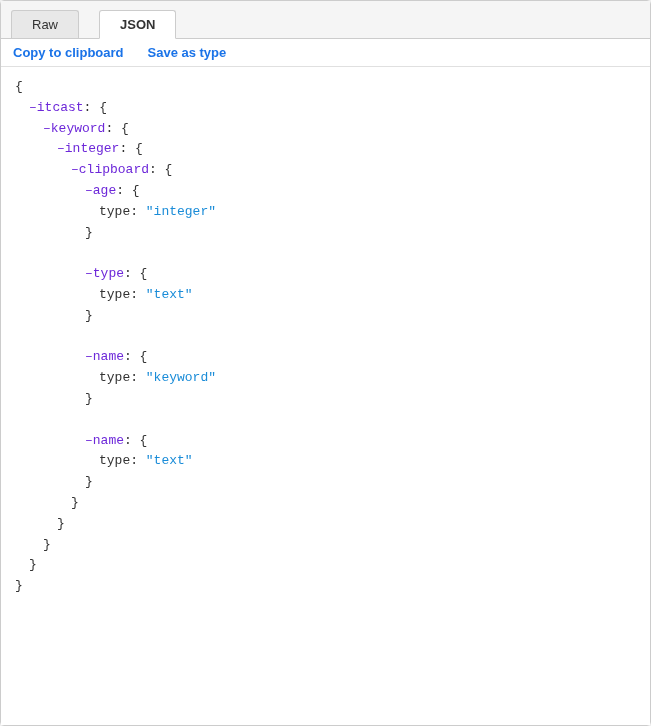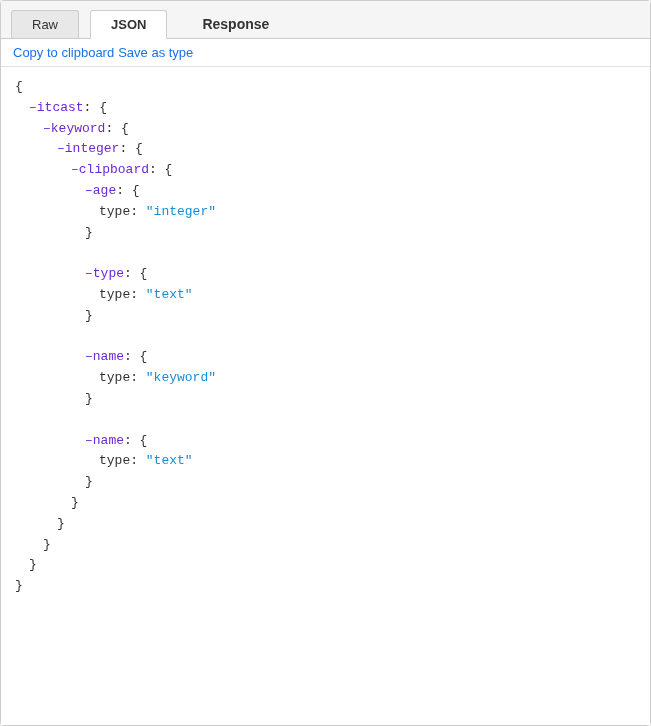--- a/index.html
+++ b/index.html
@@ -27,21 +27,21 @@
       flex-direction: column;
     }
 
     .tabs-bar {
       display: flex;
       flex-direction: row;
       align-items: center;
       padding: 8px 10px 0 10px;
       background: #f5f5f5;
       border-bottom: 1px solid #cccccc;
-      gap: 9px;
+      gap: 18px;
     }
 
     .tab {
       padding: 6px 20px;
       border: 1px solid #cccccc;
       background: #e8e8e8;
       cursor: pointer;
       font-size: 13px;
       color: #333;
       border-radius: 3px 3px 0 0;
@@ -68,21 +68,22 @@
       cursor: default;
       margin-left: 4px;
     }
 
     .action-bar {
       display: flex;
       flex-direction: row;
       padding: 6px 12px;
       background: #ffffff;
       border-bottom: 1px solid #e0e0e0;
-      gap: 4px;
+      gap: 24px;
+      font-weight: bold;
     }
 
     .action-link {
       color: #1a73e8;
       font-size: 13px;
       cursor: pointer;
       text-decoration: none;
     }
 
     .content-area {
@@ -120,21 +121,20 @@
     .indent6  { padding-left: 84px; }
   </style>
 </head>
 <body>
 
 <div class="panel">
 
   <div class="tabs-bar">
     <div class="tab">Raw</div>
     <div class="tab active">JSON</div>
-    <div class="tab-response">Response</div>
   </div>
 
   <div class="action-bar">
     <a class="action-link">Copy to clipboard</a>
     <a class="action-link">Save as type</a>
   </div>
 
   <div class="content-area">
     <span class="json-line brace">{</span>
     <span class="json-line indent1"><span class="key">–itcast</span><span class="brace">: {</span></span>

